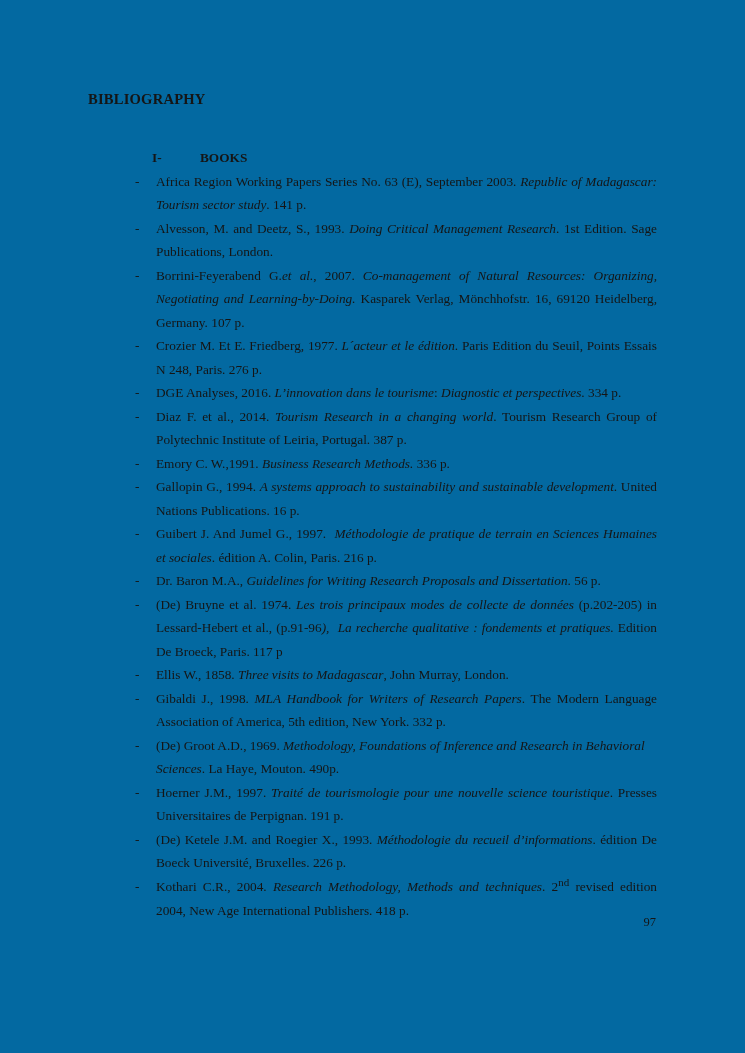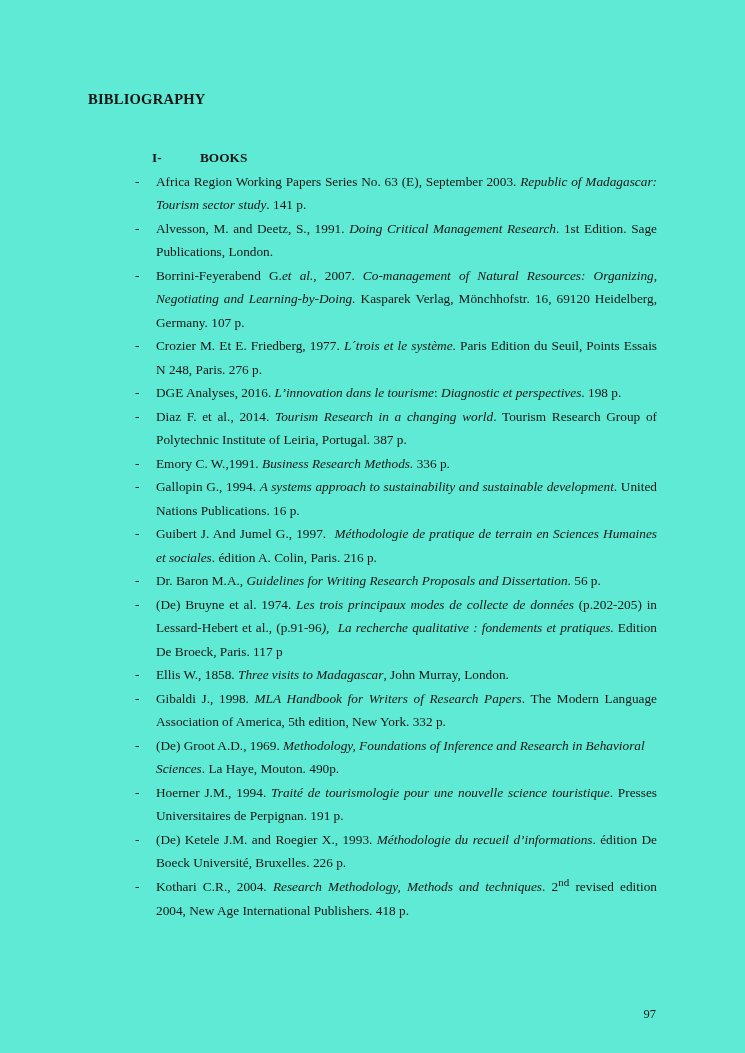--- a/index.html
+++ b/index.html
@@ -1,21 +1,21 @@
 <!DOCTYPE html>
 <html><head>
 <meta charset="utf-8">
 <style>
   html, body { margin: 0; padding: 0; background: #e8e8e8; }
   .page {
     position: relative;
     width: 745px;
     height: 1053px;
     margin: 0 auto;
-    background: #5eead4;
+    background: #0369a1;
     box-sizing: border-box;
     padding: 89px 88px 0 88px;
     font-family: "Liberation Serif", "DejaVu Serif", serif;
     font-size: 13.3px;
     line-height: 23.5px;
     color: #151515;
     overflow: hidden;
   }
   .doc-title {
     margin: 0;
@@ -45,52 +45,52 @@
   .entry.no-justify { text-align: left; }
   .entry .dash { position: absolute; left: 47px; top: 0; }
   .italic { font-style: italic; }
   .sup {
     font-size: 11px;
     position: relative;
     top: -4.5px;
   }
   .page-number {
     position: absolute;
-    top: 1005px;
+    top: 913px;
     right: 89px;
     font-size: 12.5px;
     line-height: 18px;
   }
 </style>
 </head>
 <body>
 
 <div class="page">
 
   <h1 class="doc-title">BIBLIOGRAPHY</h1>
 
   <div class="section-line">
     <span class="section-numeral">I-</span><span>BOOKS</span>
   </div>
 
   <ol class="bib-list">
       <li class="entry"><span class="dash">-</span><span class="roman">Africa Region Working Papers Series No. 63 (E), September 2003. </span><span class="italic">Republic of Madagascar: Tourism sector study</span><span class="roman">. 141 p.</span></li>
-      <li class="entry"><span class="dash">-</span><span class="roman">Alvesson, M. and Deetz, S., 1991. </span><span class="italic">Doing Critical Management Research</span><span class="roman">. 1st Edition. Sage Publications, London.</span></li>
+      <li class="entry"><span class="dash">-</span><span class="roman">Alvesson, M. and Deetz, S., 1993. </span><span class="italic">Doing Critical Management Research</span><span class="roman">. 1st Edition. Sage Publications, London.</span></li>
       <li class="entry"><span class="dash">-</span><span class="roman">Borrini-Feyerabend G.</span><span class="italic">et al.</span><span class="roman">, 2007. </span><span class="italic">Co-management of Natural Resources: Organizing, Negotiating and Learning-by-Doing.</span><span class="roman"> Kasparek Verlag, Mönchhofstr. 16, 69120 Heidelberg, Germany. 107 p.</span></li>
-      <li class="entry"><span class="dash">-</span><span class="roman">Crozier M. Et E. Friedberg, 1977. </span><span class="italic">L´trois et le système</span><span class="roman">. Paris Edition du Seuil, Points Essais N 248, Paris. 276 p.</span></li>
-      <li class="entry"><span class="dash">-</span><span class="roman">DGE Analyses, 2016. </span><span class="italic">L’innovation dans le tourisme</span><span class="roman">: </span><span class="italic">Diagnostic et perspectives</span><span class="roman">. 198 p.</span></li>
+      <li class="entry"><span class="dash">-</span><span class="roman">Crozier M. Et E. Friedberg, 1977. </span><span class="italic">L´acteur et le édition</span><span class="roman">. Paris Edition du Seuil, Points Essais N 248, Paris. 276 p.</span></li>
+      <li class="entry"><span class="dash">-</span><span class="roman">DGE Analyses, 2016. </span><span class="italic">L’innovation dans le tourisme</span><span class="roman">: </span><span class="italic">Diagnostic et perspectives</span><span class="roman">. 334 p.</span></li>
       <li class="entry"><span class="dash">-</span><span class="roman">Diaz F. et al., 2014. </span><span class="italic">Tourism Research in a changing world</span><span class="roman">. Tourism Research Group of Polytechnic Institute of Leiria, Portugal. 387 p.</span></li>
       <li class="entry"><span class="dash">-</span><span class="roman">Emory C. W.,1991. </span><span class="italic">Business Research Methods.</span><span class="roman"> 336 p.</span></li>
       <li class="entry"><span class="dash">-</span><span class="roman">Gallopin G., 1994. </span><span class="italic">A systems approach to sustainability and sustainable development</span><span class="roman">. United Nations Publications. 16 p.</span></li>
       <li class="entry"><span class="dash">-</span><span class="roman">Guibert J. And Jumel G., 1997. &nbsp;</span><span class="italic">Méthodologie de pratique de terrain en Sciences Humaines et sociales</span><span class="roman">. édition A. Colin, Paris. 216 p.</span></li>
       <li class="entry"><span class="dash">-</span><span class="roman">Dr. Baron M.A., </span><span class="italic">Guidelines for Writing Research Proposals and Dissertation</span><span class="roman">. 56 p.</span></li>
       <li class="entry"><span class="dash">-</span><span class="roman">(De) Bruyne et al. 1974. </span><span class="italic">Les trois principaux modes de collecte de données</span><span class="roman"> (p.202-205) in Lessard-Hebert et al., (p.91-96</span><span class="italic">), &nbsp;La recherche qualitative&nbsp;: fondements et pratiques.</span><span class="roman"> Edition De Broeck, Paris. 117 p</span></li>
       <li class="entry"><span class="dash">-</span><span class="roman">Ellis W., 1858. </span><span class="italic">Three visits to Madagascar</span><span class="roman">, John Murray, London.</span></li>
       <li class="entry"><span class="dash">-</span><span class="roman">Gibaldi J., 1998. </span><span class="italic">MLA Handbook for Writers of Research Papers</span><span class="roman">. The Modern Language Association of America, 5th edition, New York. 332 p.</span></li>
       <li class="entry no-justify"><span class="dash">-</span><span class="roman">(De) Groot A.D., 1969. </span><span class="italic">Methodology, Foundations of Inference and Research in Behavioral Sciences</span><span class="roman">. La Haye, Mouton. 490p.</span></li>
-      <li class="entry"><span class="dash">-</span><span class="roman">Hoerner J.M., 1994. </span><span class="italic">Traité de tourismologie pour une nouvelle science touristique</span><span class="roman">. Presses Universitaires de Perpignan. 191 p.</span></li>
+      <li class="entry"><span class="dash">-</span><span class="roman">Hoerner J.M., 1997. </span><span class="italic">Traité de tourismologie pour une nouvelle science touristique</span><span class="roman">. Presses Universitaires de Perpignan. 191 p.</span></li>
       <li class="entry"><span class="dash">-</span><span class="roman">(De) Ketele J.M. and Roegier X., 1993. </span><span class="italic">Méthodologie du recueil d’informations</span><span class="roman">. édition De Boeck Université, Bruxelles. 226 p.</span></li>
       <li class="entry"><span class="dash">-</span><span class="roman">Kothari C.R., 2004. </span><span class="italic">Research Methodology, Methods and techniques</span><span class="roman">. 2</span><span class="sup">nd</span><span class="roman"> revised edition 2004, New Age International Publishers. 418 p.</span></li>
     </ol>
 
   <div class="page-number">97</div>
 
 </div>
 
 </body></html>

